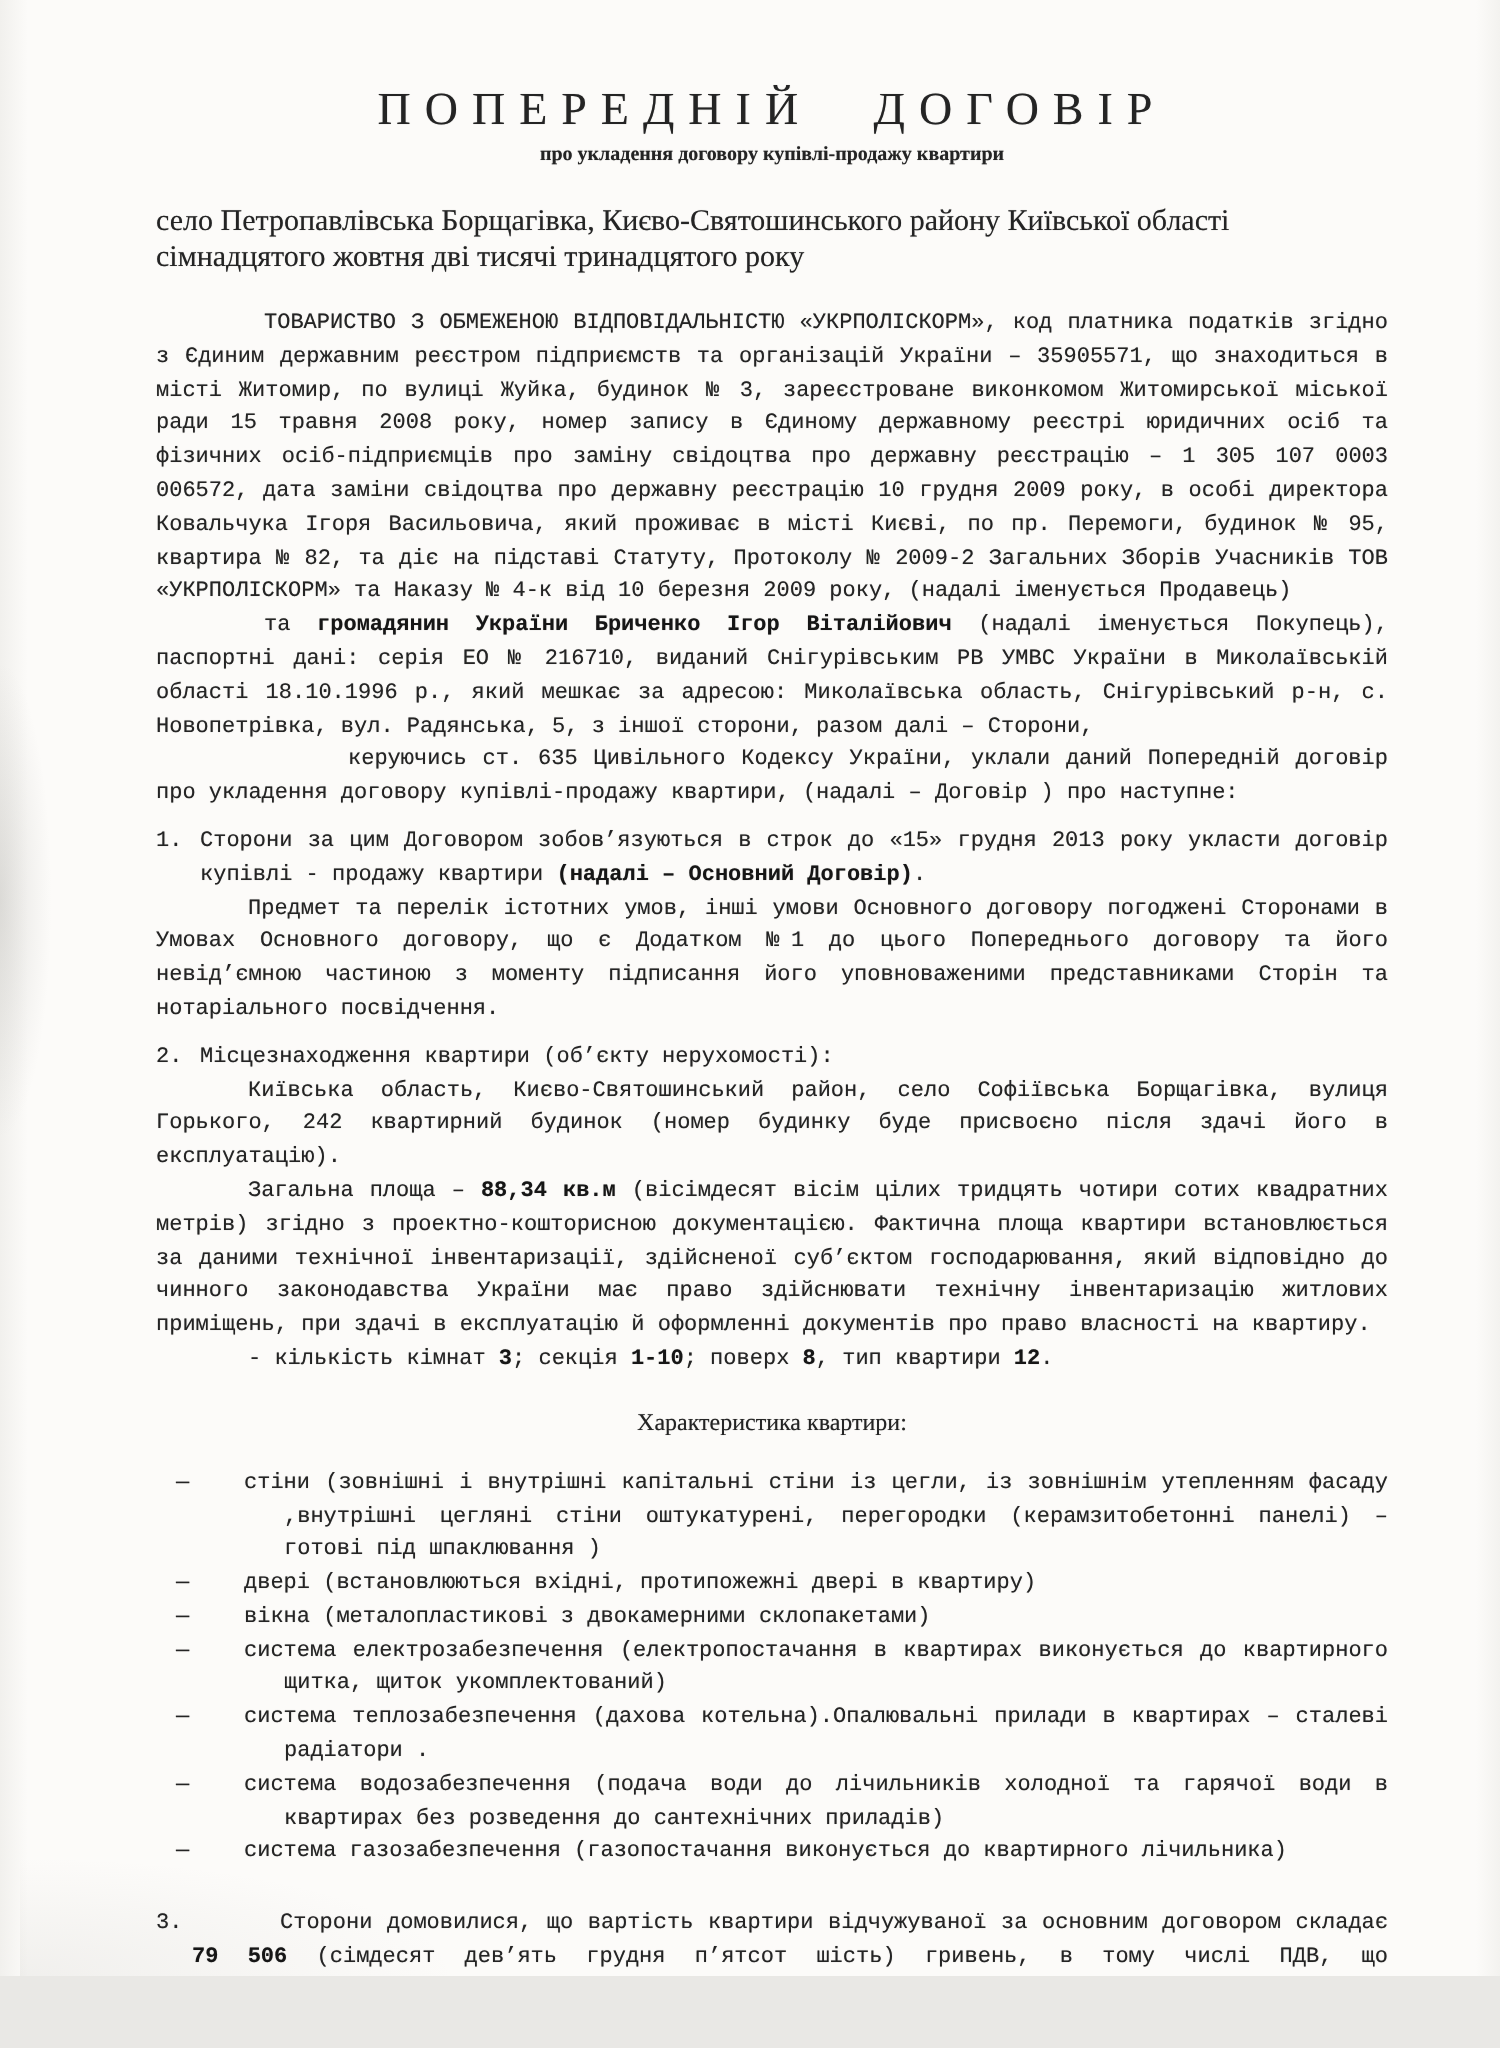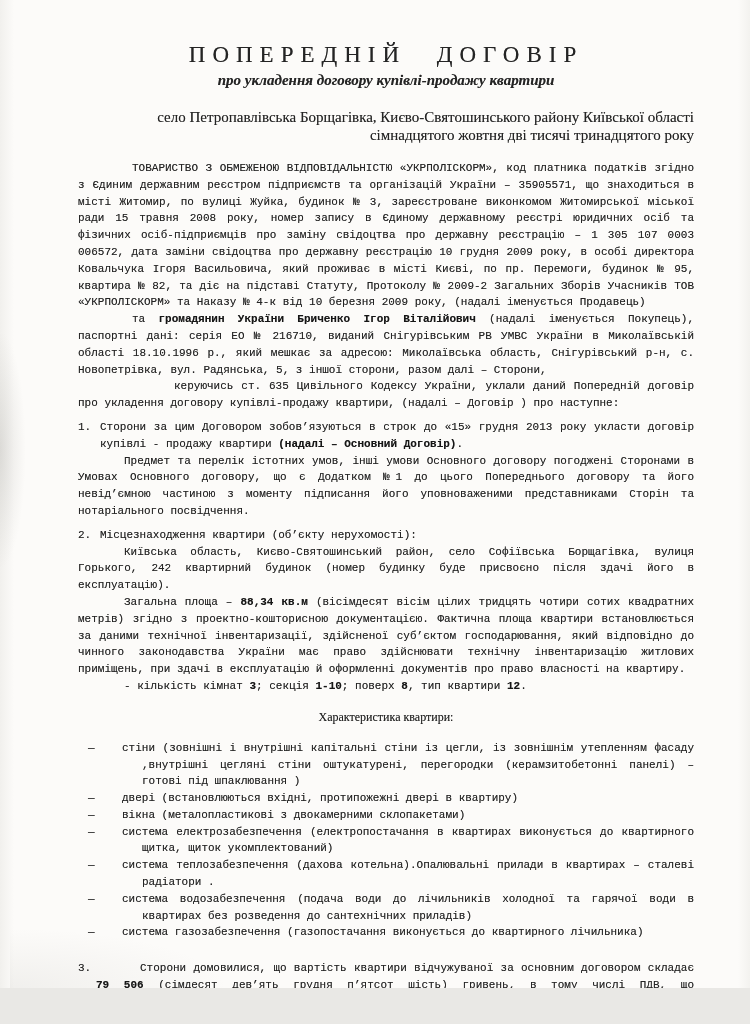--- a/index.html
+++ b/index.html
@@ -35,26 +35,25 @@
     text-align: center;
     font-size: 23px;
     font-weight: 400;
     letter-spacing: 7px;
     word-spacing: 18px;
     white-space: nowrap;
   }
   .subtitle {
     text-align: center;
     font-weight: bold;
-    font-size: 15px;
+    font-size: 10px;
     margin: 0 0 20px 0;
-    font-style: italic;
   }
   .venue {
-    text-align: right;
+    text-align: left;
     font-size: 15px;
     line-height: 17.5px;
     margin: 0 0 16px 0;
   }
   p.body {
     margin: 0;
     font-size: 11px;
     line-height: 16.8px;
     text-align: justify;
     font-family: Liberation Mono, monospace;

